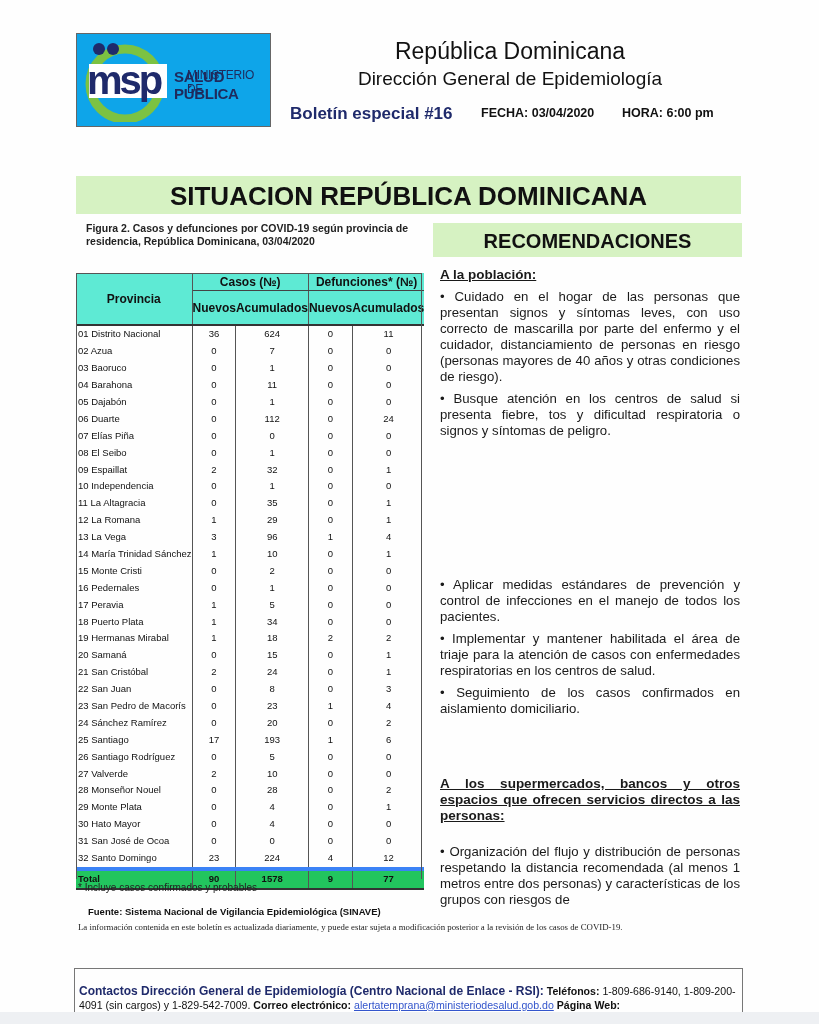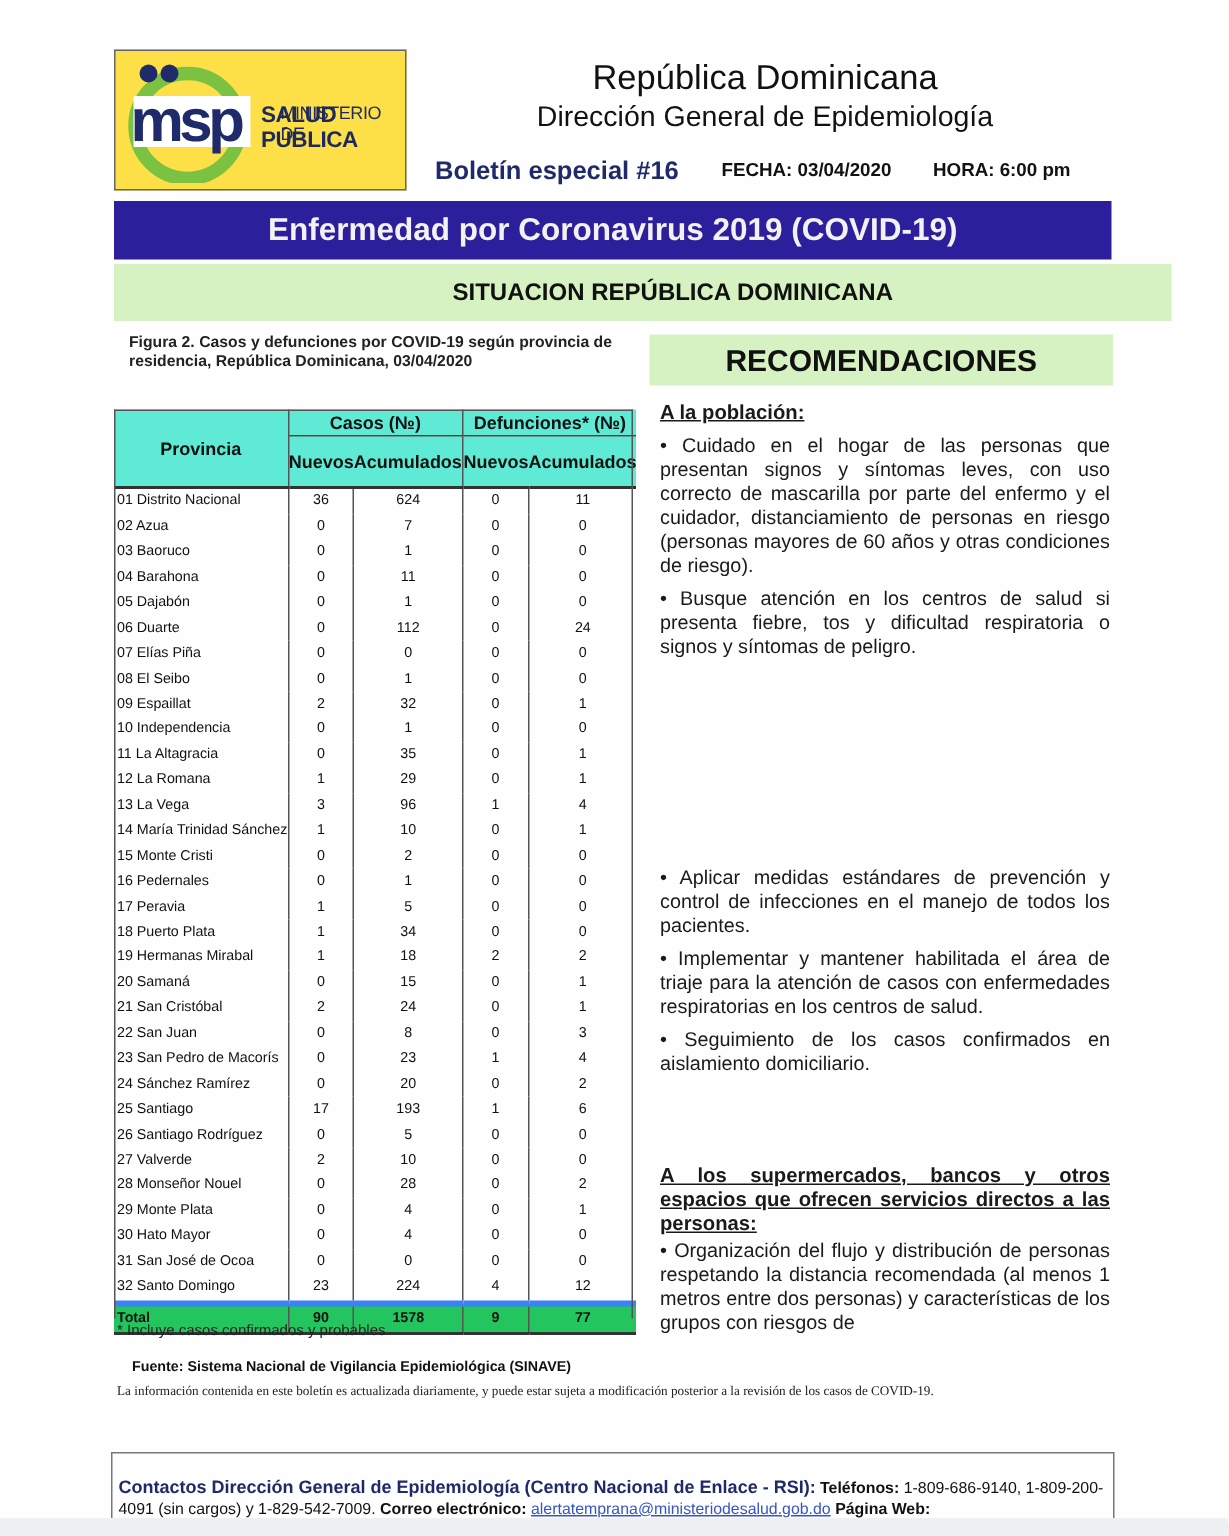--- a/index.html
+++ b/index.html
@@ -1,33 +1,33 @@
 <!DOCTYPE html>
 <html><head>
 <meta charset="utf-8">
 <style>
   html, body { margin:0; padding:0; }
   body { width:819px; height:1024px; background:#fdfdfd; font-family:"Liberation Sans", sans-serif; color:#1a1a1a; position:relative; overflow:hidden; }
   .page { position:absolute; left:0; top:0; width:819px; height:1024px; background:#fefefe; }
   .bottom-strip { position:absolute; left:0; top:1012px; width:819px; height:12px; background:#eef0f3; }
 
   
-  .logo-box { position:absolute; left:76px; top:33px; width:195px; height:94px; border:1px solid #666; background:#fde047; box-sizing:border-box; }
+  .logo-box { position:absolute; left:76px; top:33px; width:195px; height:94px; border:1px solid #666; background:#0ea5e9; box-sizing:border-box; }
   .logo-mark { position:absolute; left:6px; top:4px; width:90px; height:84px; }
   .logo-text1 { position:absolute; left:110px; top:34px; font-size:12px; color:#1f2a5c; letter-spacing:-0.3px; font-family:"Liberation Sans", sans-serif; }
   .logo-text2 { position:absolute; left:97px; top:34px; font-size:15px; font-weight:bold; color:#1f2a5c; letter-spacing:-0.3px; font-family:"Liberation Sans", sans-serif; }
 
   .hdr-title { position:absolute; left:280px; top:38px; width:460px; text-align:center; font-size:23px; color:#111; }
   .hdr-sub { position:absolute; left:280px; top:68px; width:460px; text-align:center; font-size:19px; color:#111; }
   .hdr-boletin { position:absolute; left:290px; top:104px; font-size:17px; font-weight:bold; color:#1f2a6b; }
   .hdr-fecha { position:absolute; left:481px; top:106px; font-size:12.5px; font-weight:bold; color:#111; }
   .hdr-hora { position:absolute; left:622px; top:106px; font-size:12.5px; font-weight:bold; color:#111; }
 
   .banner-blue { position:absolute; left:76px; top:134px; width:665px; height:39px; background:#2c1f9c; color:#f2f2f2; font-size:21px; font-weight:bold; text-align:center; line-height:39px; }
-  .banner-green { position:absolute; left:76px; top:176px; width:665px; height:38px; background:#d6f2c2; color:#111; font-size:16px; font-weight:bold; text-align:center; line-height:40px;padding-left:40px; }
+  .banner-green { position:absolute; left:76px; top:176px; width:665px; height:38px; background:#d6f2c2; color:#111; font-size:26px; font-weight:bold; text-align:center; line-height:40px; }
 
   .fig-caption { position:absolute; left:86px; top:222px; width:322px; font-size:10.5px; font-weight:bold; line-height:13px; text-align:justify; color:#222; }
 
   
   .tbl { position:absolute; left:76px; top:273px; width:346px; border-collapse:collapse; font-size:9.5px; color:#111; }
   .tbl th { background:#5eead4; font-weight:bold; font-size:12px; padding:0; }
   .tbl .h1 th { height:17px; border-bottom:1px solid #444; }
   .tbl .h2 th { height:33px; }
   .tbl td { height:16.9px; padding:0; text-align:center; line-height:16px; }
   .tbl td.prov { text-align:left; padding-left:2px; white-space:nowrap; }
@@ -71,21 +71,20 @@
     <span class="logo-text1">MINISTERIO DE</span>
     <span class="logo-text2">SALUD PÚBLICA</span>
   </div>
 
   <div class="hdr-title">República Dominicana</div>
   <div class="hdr-sub">Dirección General de Epidemiología</div>
   <div class="hdr-boletin">Boletín especial #16</div>
   <div class="hdr-fecha">FECHA: 03/04/2020</div>
   <div class="hdr-hora">HORA: 6:00 pm</div>
 
-  <div class="banner-blue">Enfermedad por Coronavirus 2019 (COVID-19)</div>
   <div class="banner-green">SITUACION REPÚBLICA DOMINICANA</div>
 
   <div class="fig-caption">Figura 2. Casos y defunciones por COVID-19 según provincia de residencia, República Dominicana, 03/04/2020</div>
 
   <table class="tbl">
     <thead>
       <tr class="h1">
         <th class="c-prov" rowspan="2" style="border-bottom:2px solid #333;">Provincia</th>
         <th colspan="2" style="border-right:1.5px solid #555;">Casos (№)</th>
         <th colspan="2">Defunciones* (№)</th>
@@ -332,33 +331,33 @@
       </tbody>
   </table>
   <div class="tbl-outline"></div>
 
   <div class="footnote">* Incluye casos confirmados y probables</div>
 
   <div class="rec-title">RECOMENDACIONES</div>
 
   <div class="rec" style="top:267px;">
     <div class="rec-h">A la población:</div>
-    <div style="margin-top:6px;">• Cuidado en el hogar de las personas que presentan signos y síntomas leves, con uso correcto de mascarilla por parte del enfermo y el cuidador, distanciamiento de personas en riesgo (personas mayores de 60 años y otras condiciones de riesgo).</div>
+    <div style="margin-top:6px;">• Cuidado en el hogar de las personas que presentan signos y síntomas leves, con uso correcto de mascarilla por parte del enfermo y el cuidador, distanciamiento de personas en riesgo (personas mayores de 40 años y otras condiciones de riesgo).</div>
     <div style="margin-top:6px;">• Busque atención en los centros de salud si presenta fiebre, tos y dificultad respiratoria o signos y síntomas de peligro.</div>
   </div>
 
   <div class="rec" style="top:572px;">
     <div style="margin-top:5px;">• Aplicar medidas estándares de prevención y control de infecciones en el manejo de todos los pacientes.</div>
     <div style="margin-top:6px;">• Implementar y mantener habilitada el área de triaje para la atención de casos con enfermedades respiratorias en los centros de salud.</div>
     <div style="margin-top:6px;">• Seguimiento de los casos confirmados en aislamiento domiciliario.</div>
   </div>
 
   <div class="rec" style="top:776px;">
     <div class="rec-h">A los supermercados, bancos y otros espacios que ofrecen servicios directos a las personas:</div>
-    <div style="margin-top:2px;">• Organización del flujo y distribución de personas respetando la distancia recomendada (al menos 1 metros entre dos personas) y características de los grupos con riesgos de</div>
+    <div style="margin-top:20px;">• Organización del flujo y distribución de personas respetando la distancia recomendada (al menos 1 metros entre dos personas) y características de los grupos con riesgos de</div>
   </div>
 
   <div class="fuente">Fuente: Sistema Nacional de Vigilancia Epidemiológica (SINAVE)</div>
   <div class="disclaimer">La información contenida en este boletín es actualizada diariamente, y puede estar sujeta a modificación posterior a la revisión de los casos de COVID-19.</div>
 
   <div class="contact-box">
     <span class="lead">Contactos Dirección General de Epidemiología (Centro Nacional de Enlace - RSI):</span>
     <b>Teléfonos:</b>
     <span>1-809-686-9140, 1-809-200-4091 (sin cargos) y 1-829-542-7009.</span>
     <b>Correo electrónico:</b>

